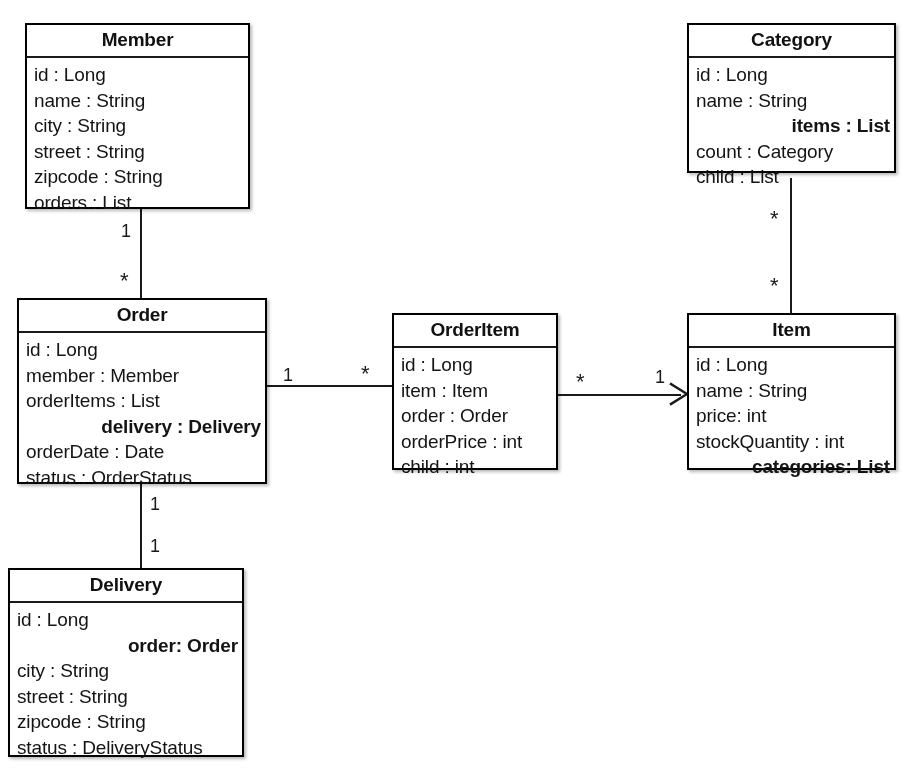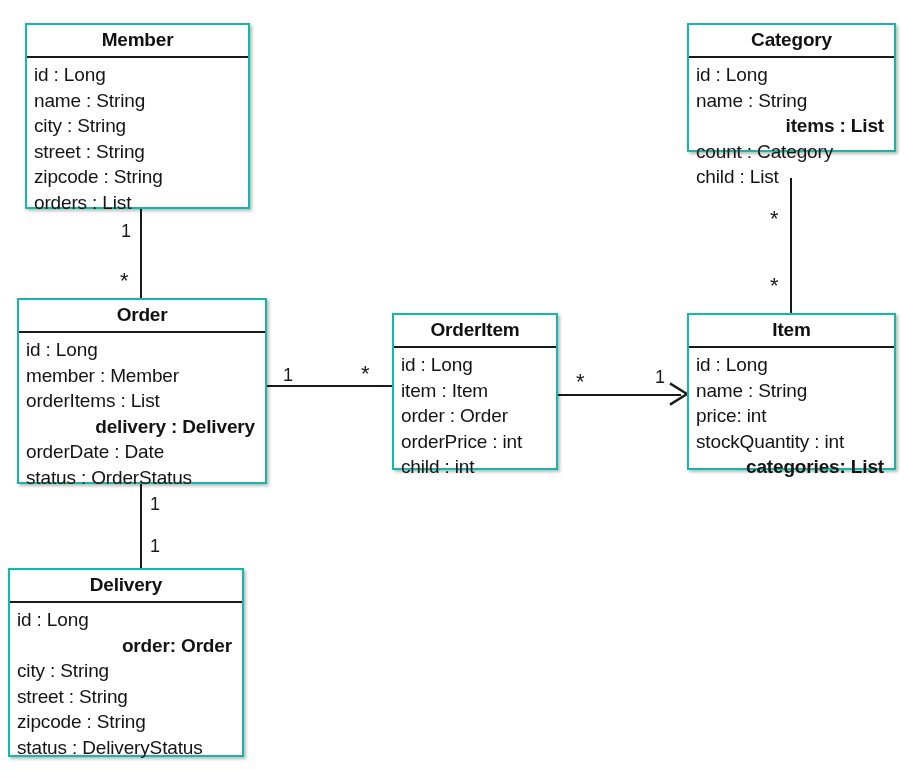--- a/index.html
+++ b/index.html
@@ -18,21 +18,21 @@
     height: 769px;
     background: #ffffff;
     overflow: hidden;
   }
 
   
   .uml-class {
     position: absolute;
     box-sizing: border-box;
     background: #ffffff;
-    border: 2px solid #14b8a6;
+    border: 2px solid #000000;
     box-shadow: 2px 2px 3px rgba(0,0,0,0.28);
     z-index: 5;
   }
   .uml-class .class-name {
     box-sizing: border-box;
     text-align: center;
     font-size: 19px;
     font-weight: bold;
     color: #111111;
     border-bottom: 2px solid #1a1a1a;
@@ -43,21 +43,21 @@
   }
   .uml-class .attr-list {
     box-sizing: border-box;
     padding: 4px 0 5px 0;
   }
   .uml-class .attr {
     box-sizing: border-box;
     font-size: 19px;
     color: #141414;
     line-height: 25.5px;
-    padding: 0 10px 0 7px;
+    padding: 0 4px 0 7px;
     white-space: nowrap;
     letter-spacing: -0.15px;
   }
   .uml-class .attr.bold {
     font-weight: bold;
     text-align: right;
   }
 
   
   .edge-v {
@@ -98,21 +98,21 @@
     <div class="attr-list">
       <div class="attr">id : Long</div>
       <div class="attr">name : String</div>
       <div class="attr">city : String</div>
       <div class="attr">street : String</div>
       <div class="attr">zipcode : String</div>
       <div class="attr">orders : List</div>
     </div>
   </div>
 
-  <div class="uml-class" style="left:687px; top:23px; width:209px; height:129px;">
+  <div class="uml-class" style="left:687px; top:23px; width:209px; height:150px;">
     <div class="class-name">Category</div>
     <div class="attr-list">
       <div class="attr">id : Long</div>
       <div class="attr">name : String</div>
       <div class="attr bold">items : List</div>
       <div class="attr">count : Category</div>
       <div class="attr">child : List</div>
     </div>
   </div>
 

